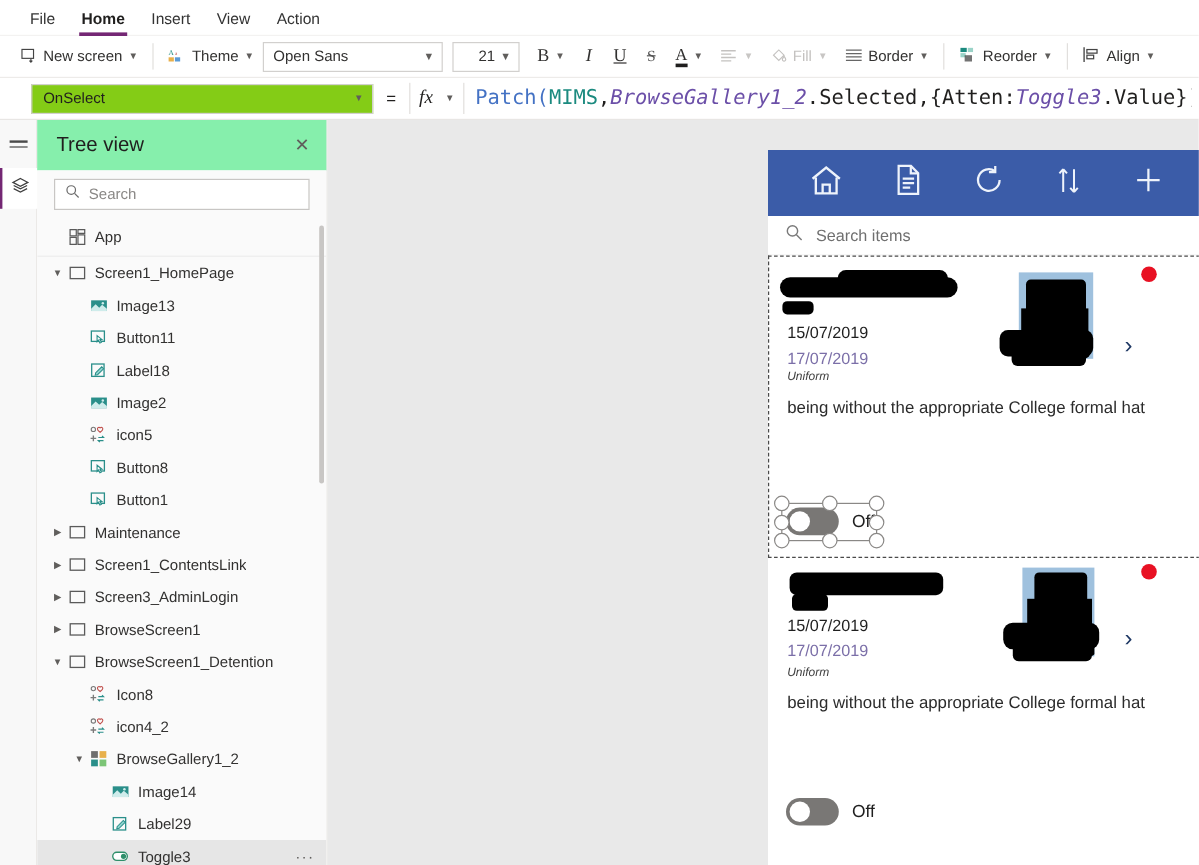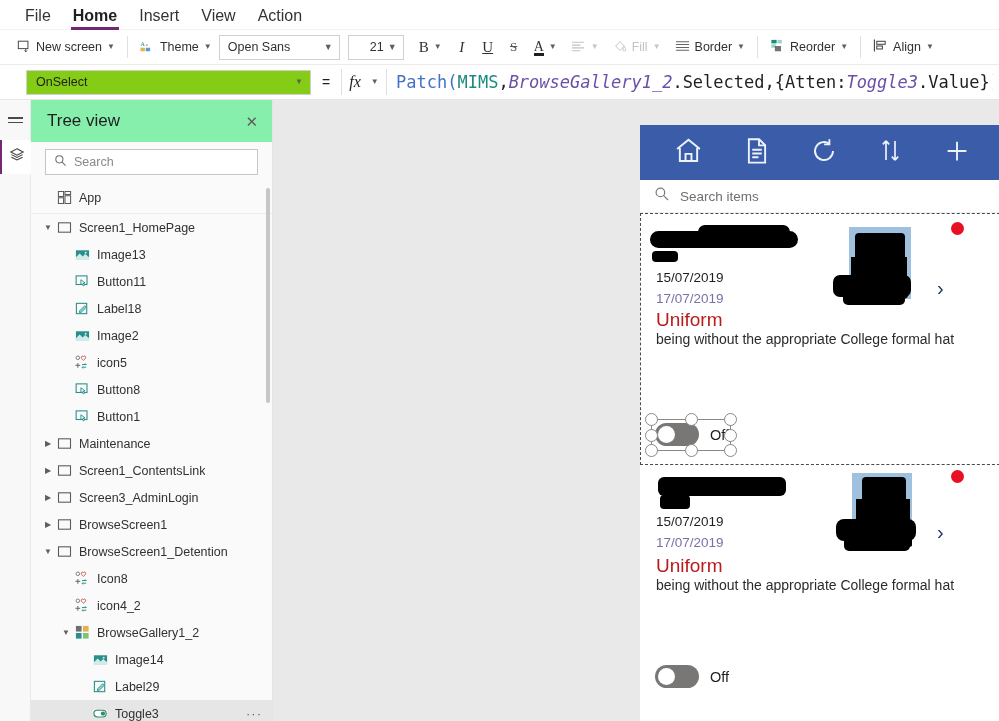--- a/index.html
+++ b/index.html
@@ -11,21 +11,21 @@
   }
   #app{ position:relative; width:999px; height:721px; background:#fff; }
 
   
   .menubar{
     position:absolute; left:0; top:0; width:999px; height:30px;
     background:#ffffff; display:flex; align-items:center; padding-left:14px;
     border-bottom:1px solid #f3f2f1;
   }
   .menu-item{
-    font-size:16px; color:#333333; padding:4px 11px 3px 11px;
+    font-size:13px; color:#333333; padding:4px 11px 3px 11px;
     cursor:default; position:relative; line-height:15px;
   }
   .menu-item.active{ font-weight:bold; color:#201f1e; }
   .menu-item.active::after{
     content:""; position:absolute; left:9px; right:9px; bottom:-4px;
     height:2.5px; background:#742774;
   }
 
   
   .ribbon{
@@ -41,21 +41,21 @@
   .rb .cap{ margin-left:5px; }
   .chev{ margin-left:5px; font-size:8px; color:#605e5c; line-height:1; }
   .rb.disabled .chev{ color:#c8c6c4; }
   .rbsep{ width:1px; height:22px; background:#e1dfdd; margin:0 5px; }
 
   .sel-box{
     height:25px; border:1px solid #d2d0ce; background:#fff;
     display:flex; align-items:center; justify-content:space-between;
     padding:0 6px 0 8px; font-size:12.5px; color:#323130; cursor:default;
   }
-  .sel-font{ width:121px; }
+  .sel-font{ width:150px; }
   .sel-size{ width:56px;padding-left:21px; }
   .sel-box .chev{ margin-left:0; font-size:9px; }
 
   .icon-btn{
     width:26px; height:26px; display:flex; align-items:center; justify-content:center;
     font-size:14px; color:#323130; cursor:default;
   }
   .bsym{ font-family:"Liberation Serif", serif; font-size:15px; }
   .isym{ font-family:"Liberation Serif", serif; font-style:italic; font-size:15px; }
   .usym{ font-family:"Liberation Serif", serif; font-size:15px; text-decoration:underline; }
@@ -165,21 +165,21 @@
     gap:10px; padding-left:14px; border-bottom:1px solid #f0f0f0;
   }
   .app-search .ph{ font-size:13.5px; color:#6f6f6f; }
 
   .gal-item{ position:relative; background:#ffffff; }
   .gal-item.selected{ outline:1.5px dashed #4a4a4a; outline-offset:-1px; }
   .gal-inner{ position:relative; height:100%; }
   .scribble{ position:absolute; background:#000000; }
   .g-date{ position:absolute; font-size:13.5px; color:#1f1f1f; }
   .g-date2{ position:absolute; font-size:13.5px; color:#7b6fa8; }
-  .g-cat{ position:absolute; font-size:19px; color:#b91c1c; }
+  .g-cat{ position:absolute; font-size:10px; color:#404040;font-style:italic; }
   .g-desc{ position:absolute; font-size:14px; color:#2b2b2b; }
   .g-thumb{ position:absolute; background:#9fc1de; overflow:hidden; }
   .g-chevron{ position:absolute; font-size:20px; color:#1f3864; font-weight:300; line-height:1; }
   .g-dot{ position:absolute; width:13px; height:13px; border-radius:50%; background:#e81123; }
 
   .toggle{ position:absolute; display:flex; align-items:center; gap:11px; }
   .tg-track{
     width:44px; height:23px; border-radius:12px; background:#797775;
     display:flex; align-items:center;
   }

